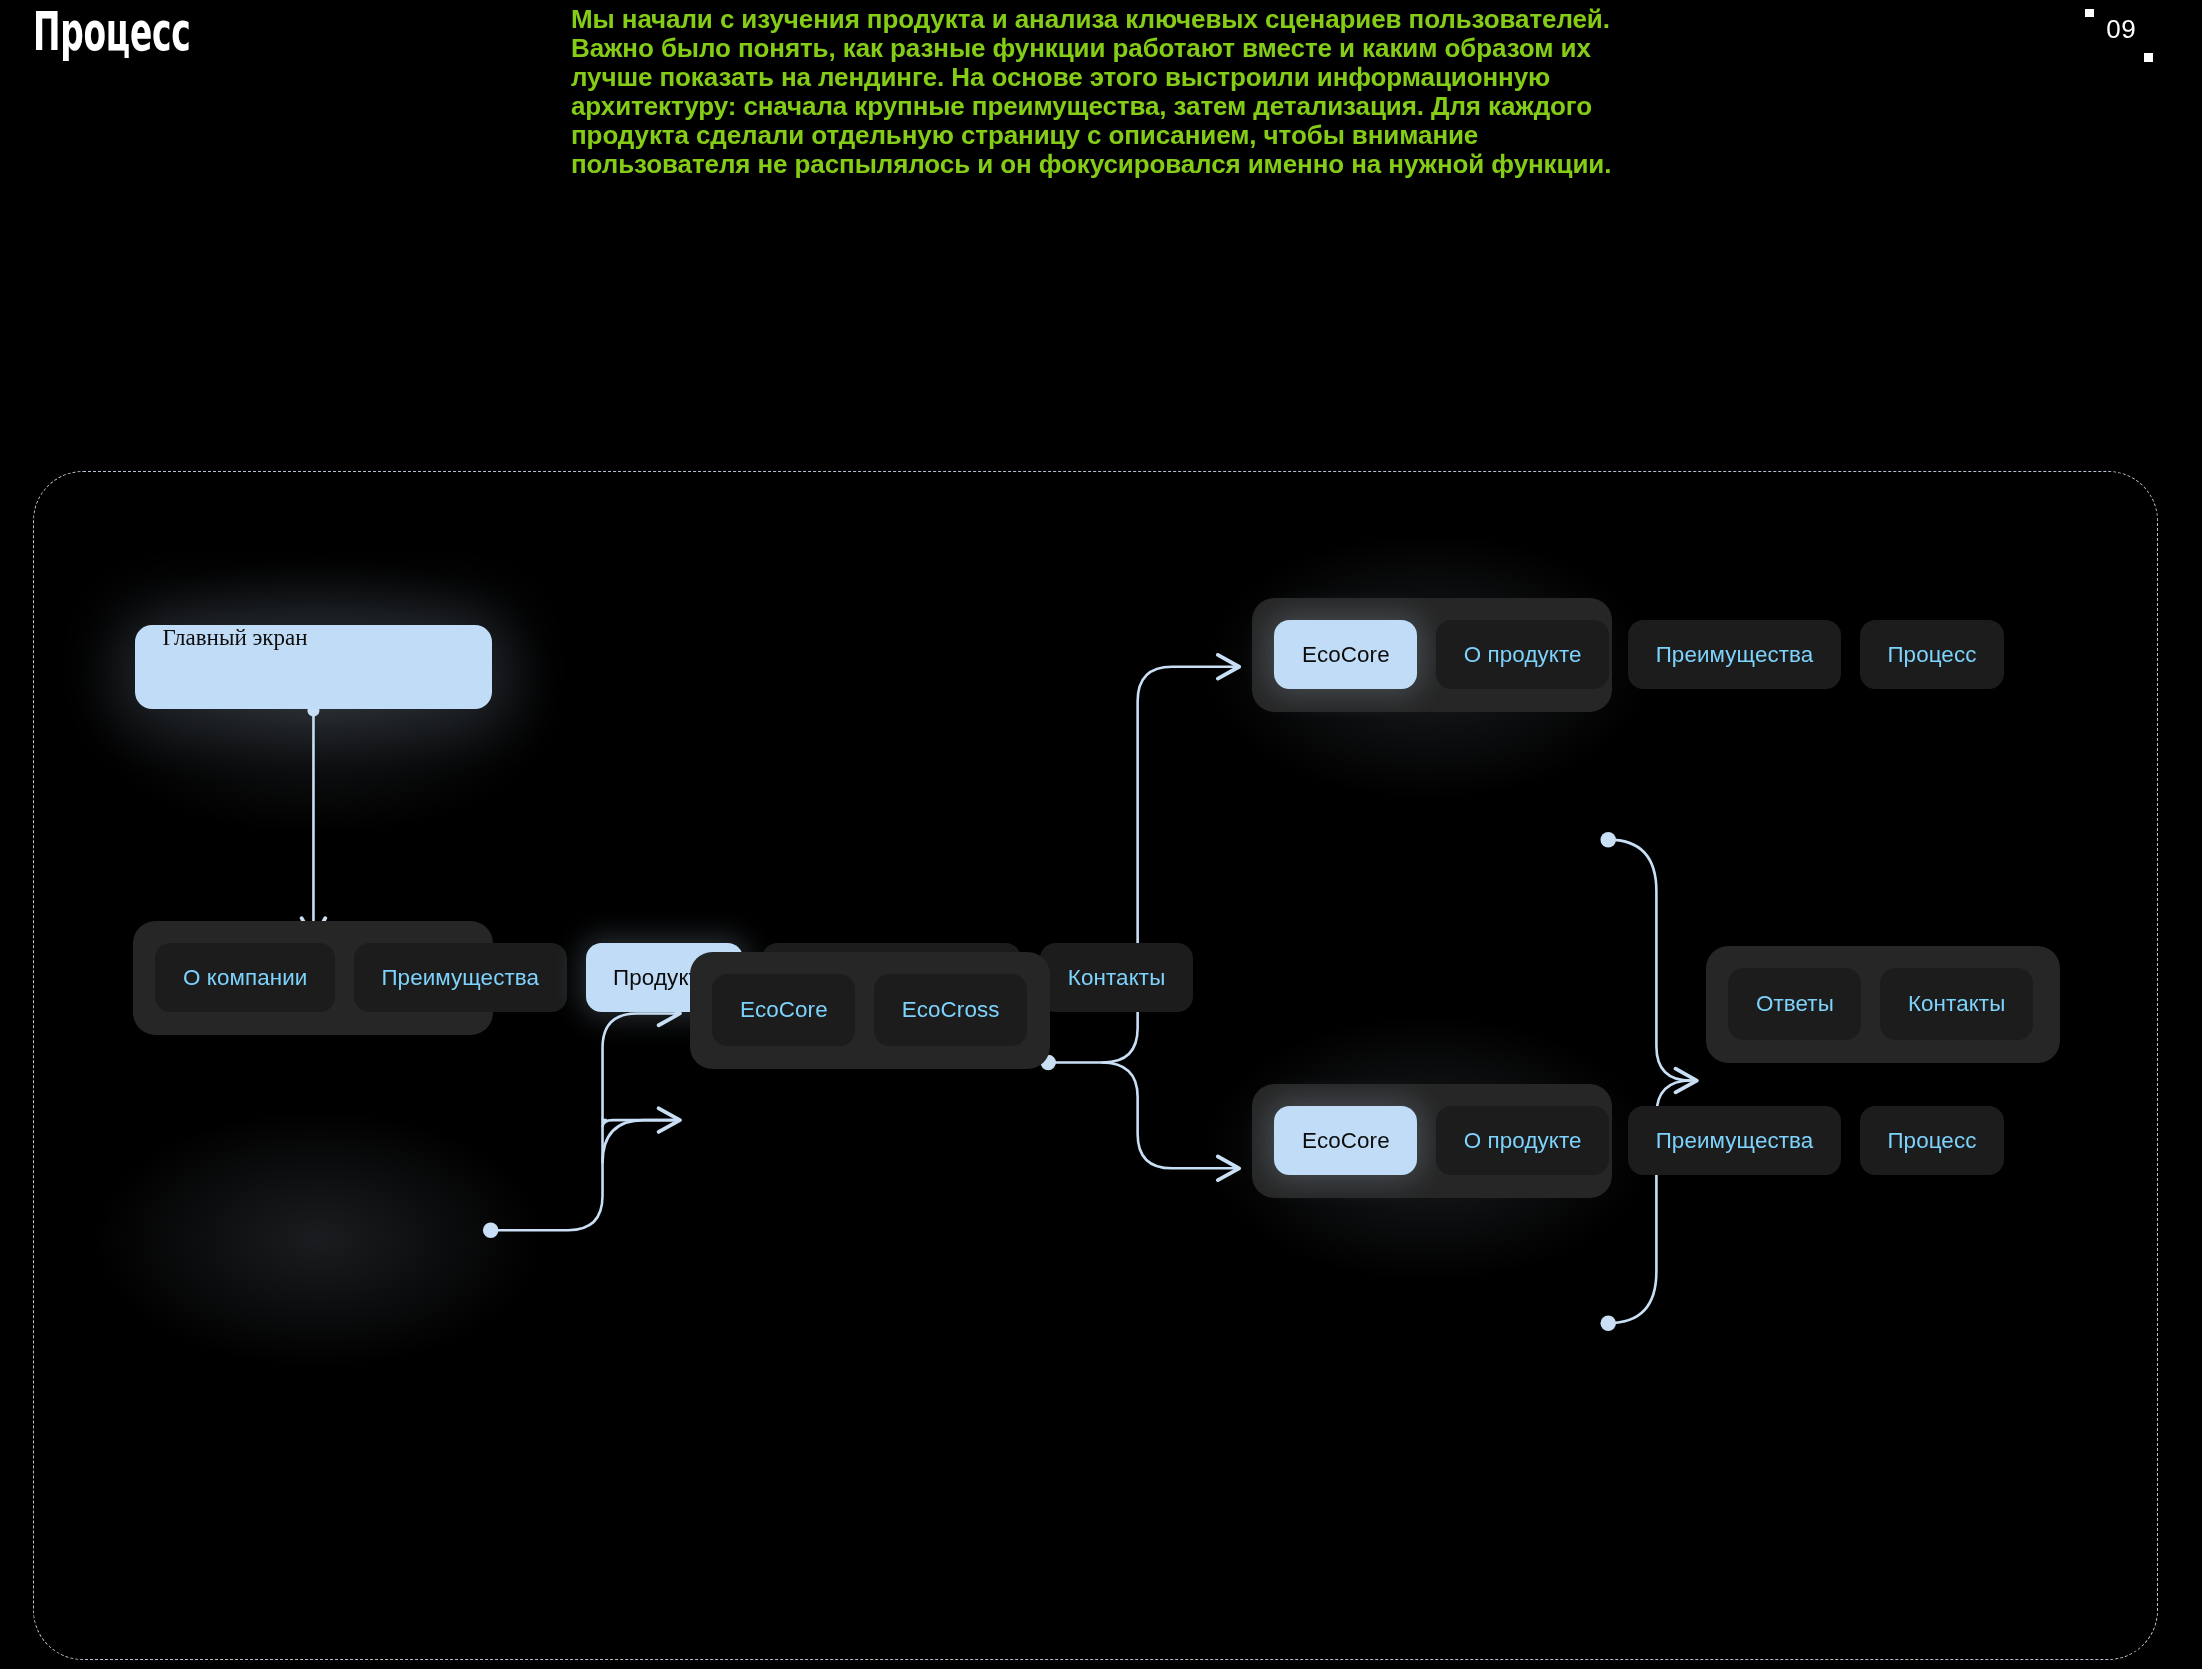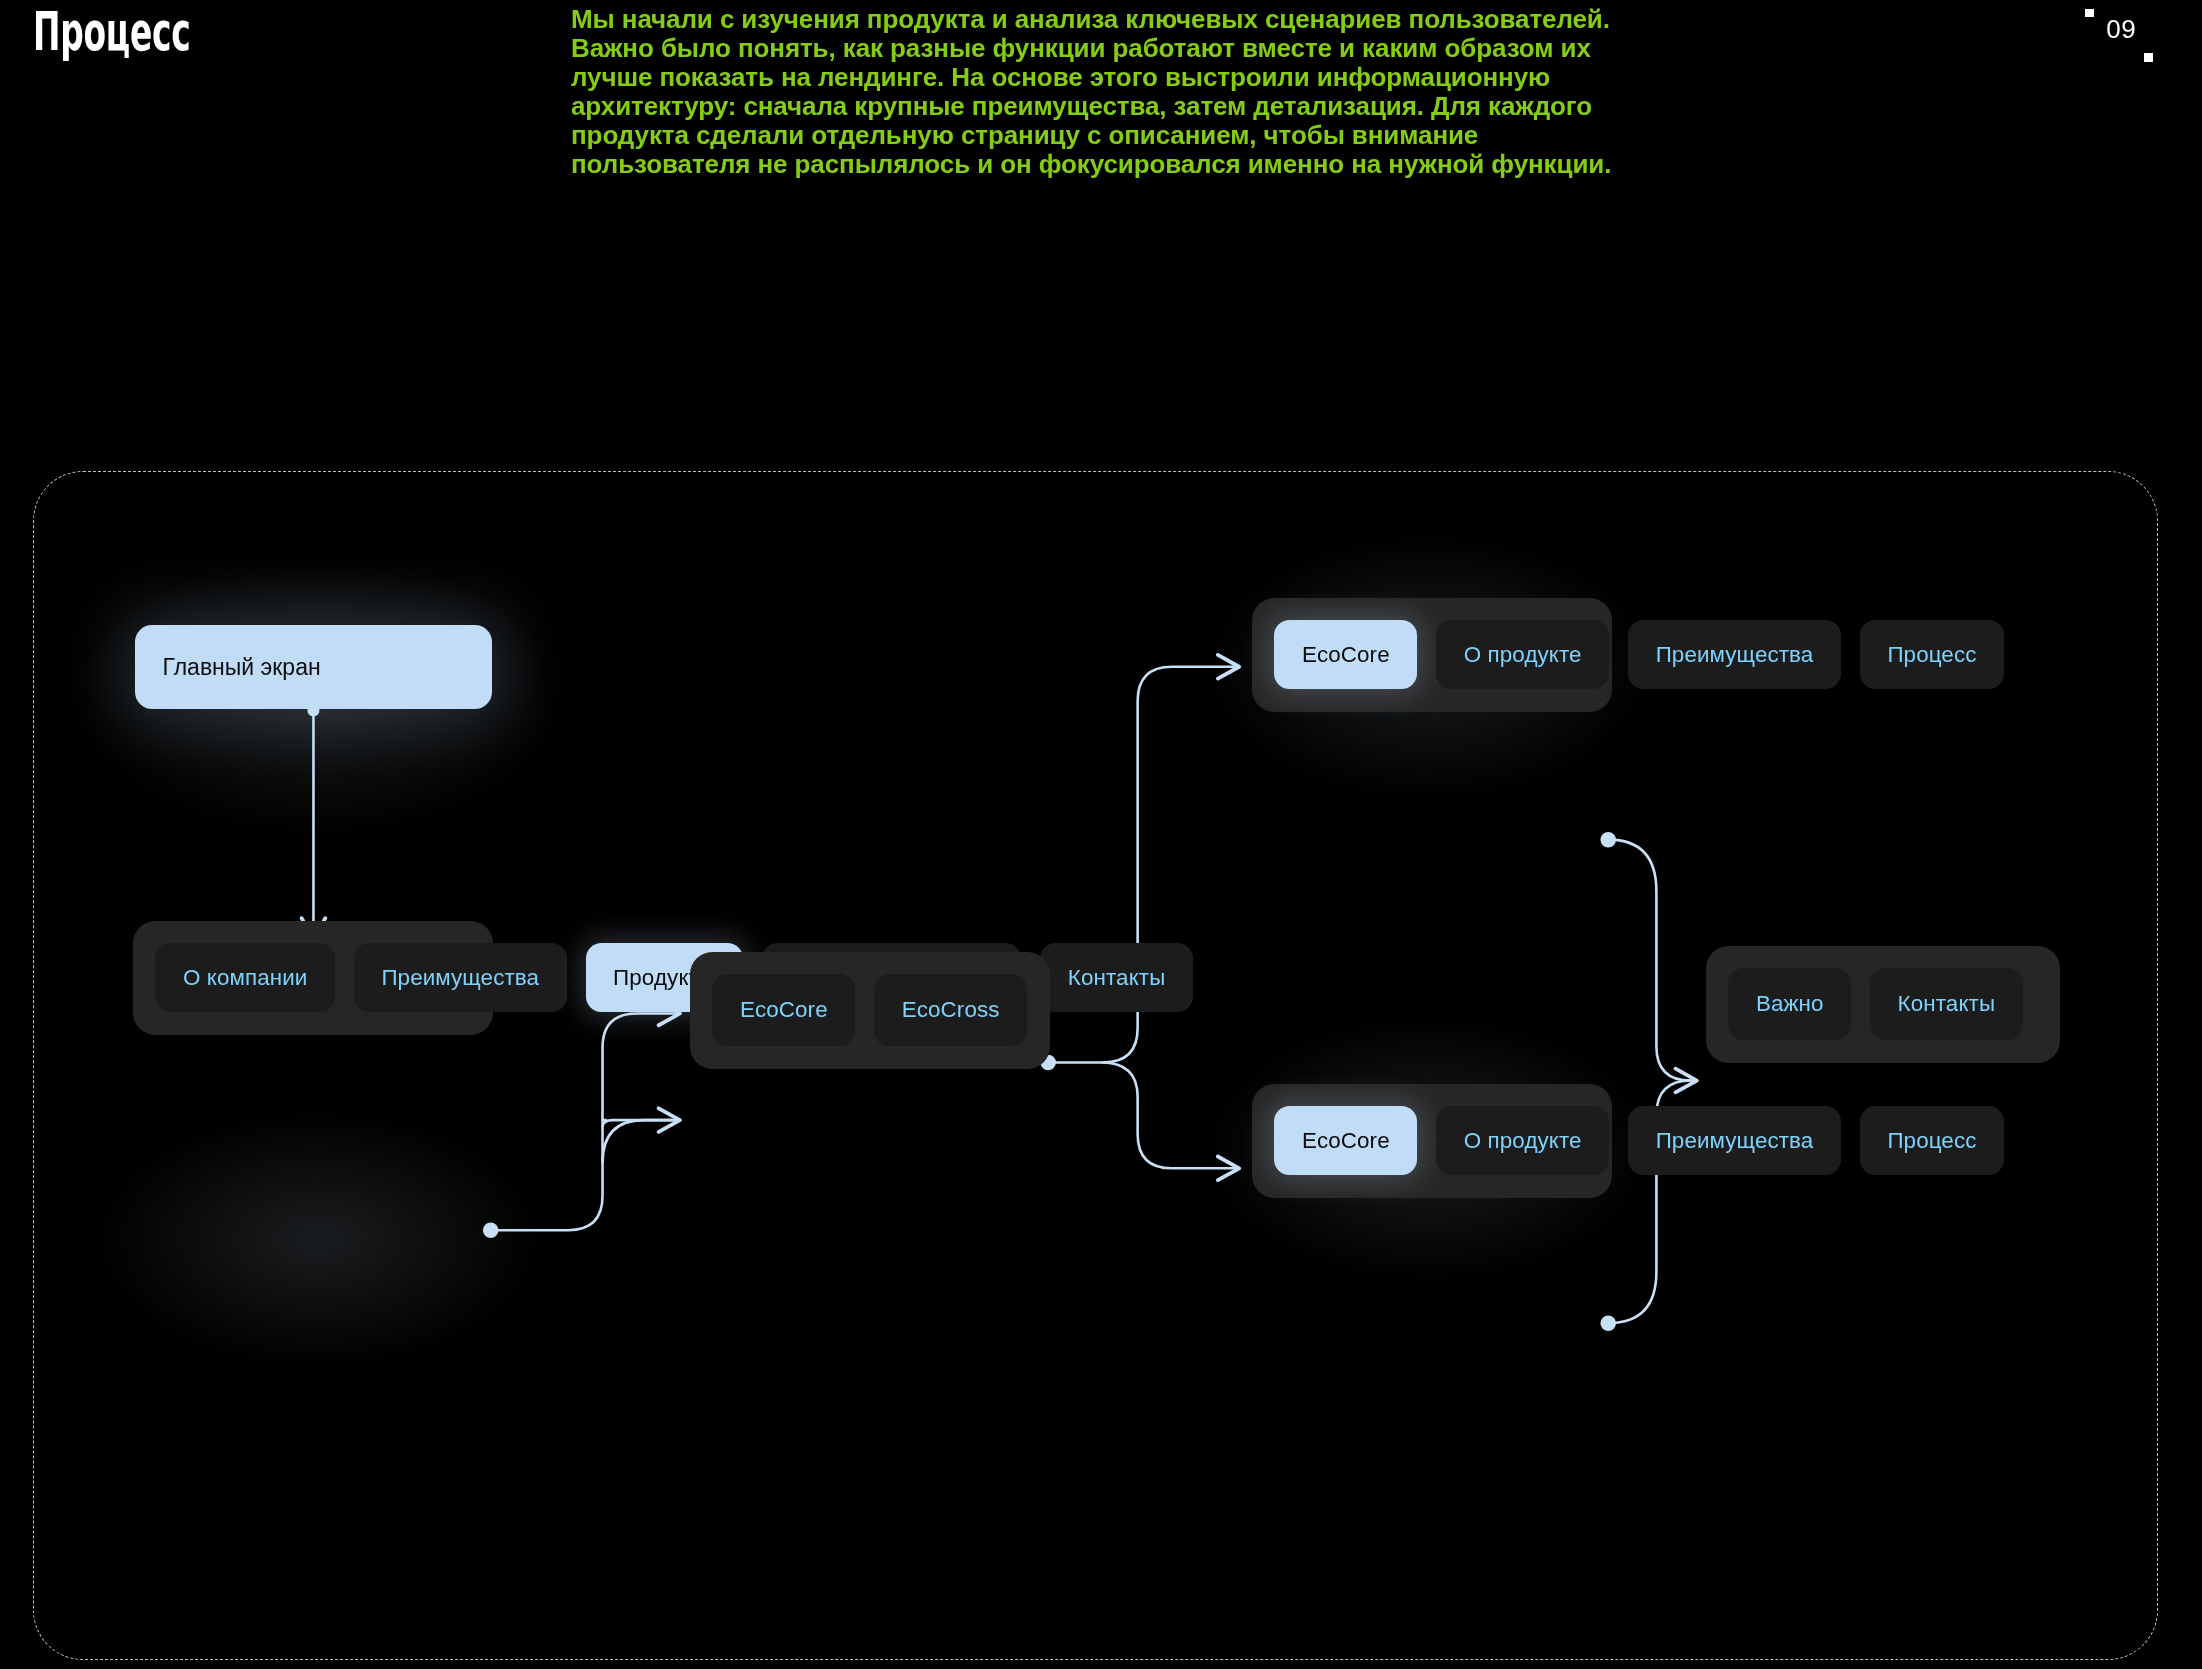--- a/index.html
+++ b/index.html
@@ -126,25 +126,26 @@
   .root-node {
     position: absolute;
     left: 135px;
     top: 625px;
     width: 357px;
     height: 84px;
     background: #c1dcf7;
     color: #0d0d0d;
     border-radius: 17px;
     display: flex;
-    align-items: center;
+    align-items: flex-start;
     padding: 0 27.5px;
     box-sizing: border-box;
     font-size: 23px;
     box-shadow: 0 0 60px 19px rgba(193,220,247,0.14);
+    font-family: Liberation Serif, serif;
   }
 
   
   .group-main-menu   { left: 133px;  top: 921px; width: 360px; }
   .group-products    { left: 690px;  top: 952px; width: 360px; }
   .group-ecocore-top { left: 1252px; top: 598px;  width: 360px; }
   .group-ecocore-bot { left: 1252px; top: 1084px; width: 360px; }
   .group-contact     { left: 1706px; top: 946px; width: 354px; }
 
   .group-main-menu .node   { height: 69px; }
@@ -273,21 +274,21 @@
     <div class="node">
       <span>Преимущества</span>
     </div>
     <div class="node">
       <span>Процесс</span>
     </div>
   </div>
 
   <div class="group group-contact">
     <div class="node">
-      <span>Важно</span>
+      <span>Ответы</span>
     </div>
     <div class="node">
       <span>Контакты</span>
     </div>
   </div>
 
 </div>
 
 
 </body></html>

